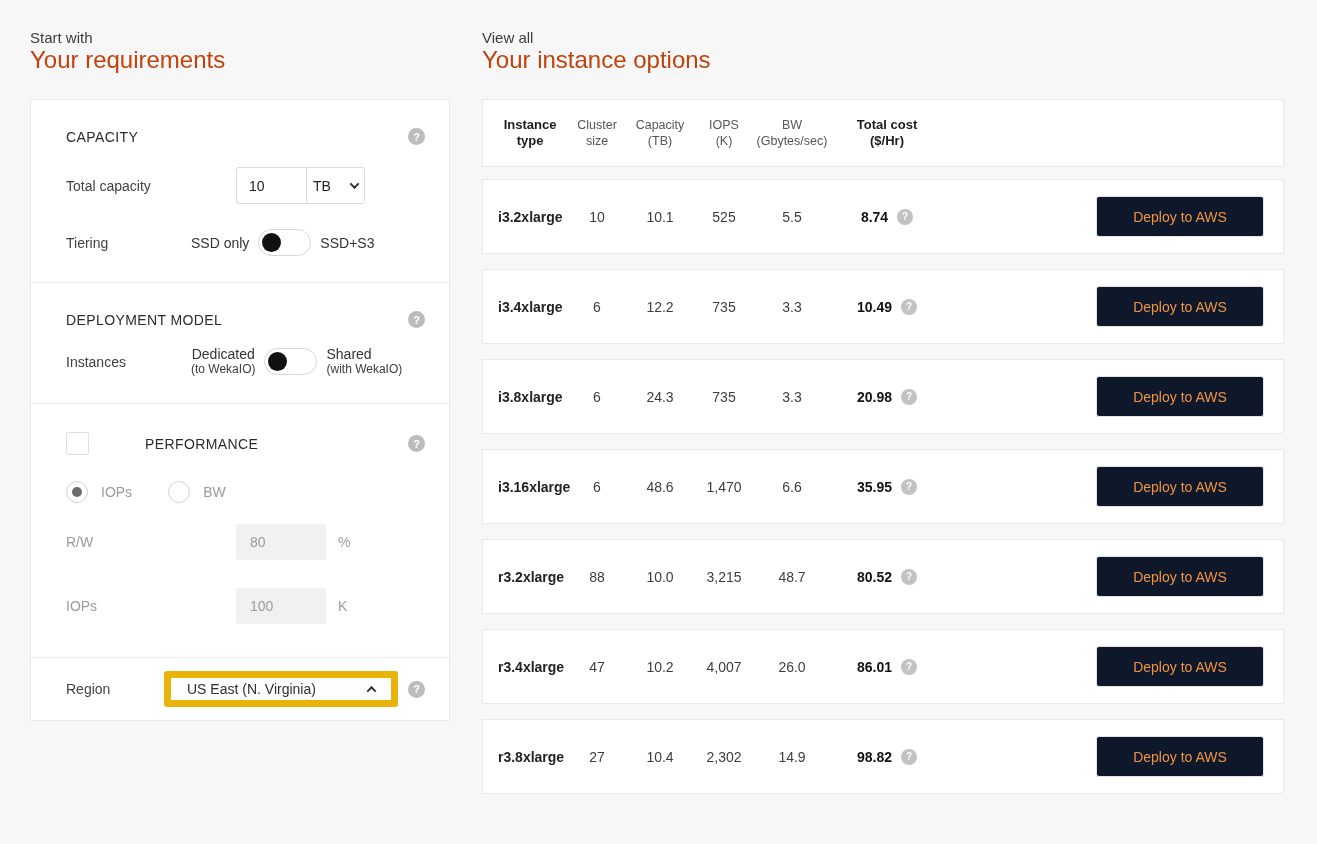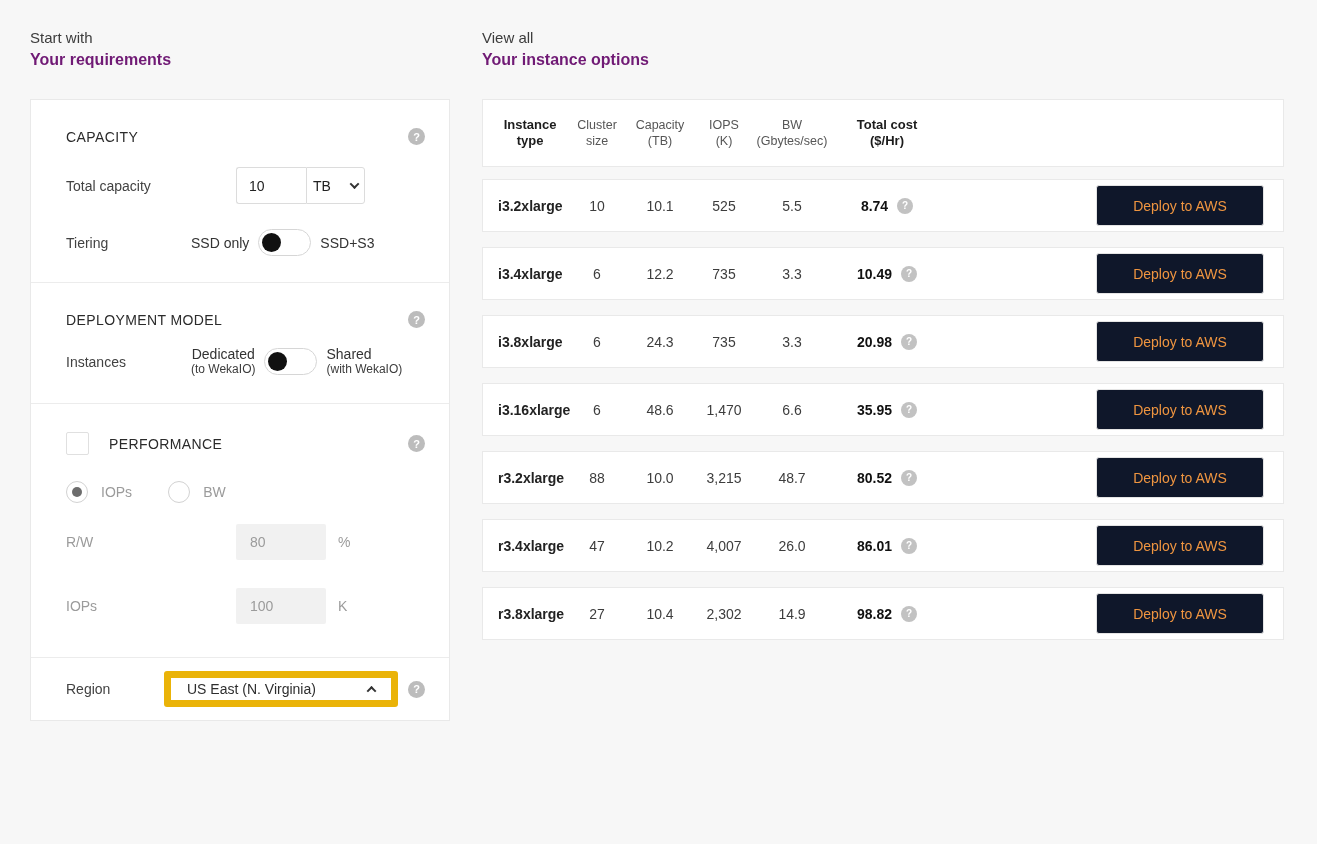--- a/index.html
+++ b/index.html
@@ -8,21 +8,21 @@
     background: #f7f7f7;
     font-family: "Liberation Sans", sans-serif;
     color: #3d3d3d;
     overflow: hidden;
   }
   .page { display: flex; align-items: flex-start; padding: 28px 33px 0 30px; }
 
   
   .page-header { margin-bottom: 27px; }
   .eyebrow { font-size: 15px; color: #3c3c3c; line-height: 20px; }
-  .big-title { font-size: 16px; font-weight: 700; color: #701a75; line-height: 24px; }
+  .big-title { font-size: 24px; font-weight: 400; color: #c2410c; line-height: 24px; }
   .card { background: #fff; border: 1px solid #e9e9e9; }
   .help {
     display: inline-flex; align-items: center; justify-content: center;
     width: 17px; height: 17px; border-radius: 50%;
     background: #bcbcbc; color: #fff; font-size: 11px; font-weight: 700;
     flex: 0 0 auto; cursor: default; user-select: none;
   }
   .chev {
     display: inline-block; width: 7px; height: 7px;
     border-right: 2px solid #333; border-bottom: 2px solid #333;
@@ -63,21 +63,21 @@
   }
   .toggle .knob {
     position: absolute; left: 3px; top: 3px; width: 19px; height: 19px;
     border-radius: 50%; background: #111;
   }
 
   .checkbox {
     width: 23px; height: 23px; border: 1px solid #e0e0e0; border-radius: 2px;
     background: #fff; margin-right: 20px; cursor: pointer; flex: 0 0 auto;
   }
-  .sec-head .head-left { display: flex; align-items: center; }
+  .sec-head .head-left { display: flex; align-items: center; gap: 36px; }
 
   .radio-row { display: flex; align-items: center; gap: 36px; margin: 26px 0 10px 0; }
   .radio { display: flex; align-items: center; gap: 13px; cursor: pointer; }
   .radio .ring {
     width: 22px; height: 22px; border-radius: 50%; border: 1px solid #d2d2d2;
     display: flex; align-items: center; justify-content: center; background: #fff;
   }
   .radio .ring .dot { width: 10px; height: 10px; border-radius: 50%; background: #6d6d6d; }
   .radio .rlabel { font-size: 14px; color: #9b9b9b; }
 
@@ -103,21 +103,21 @@
   
   .col-right { flex: 1 1 auto; margin-left: 32px; }
   .tgrid {
     display: grid;
     grid-template-columns: 78px 56px 70px 58px 78px 112px 1fr 188px;
     align-items: center; padding-left: 8px;
   }
   .thead-card { height: 68px; margin-bottom: 12px; }
   .hcell { text-align: center; font-size: 12.5px; color: #565656; line-height: 16px; }
   .hcell.bold { font-weight: 700; color: #1c1c1c; font-size: 13px; }
-  .row-card { height: 53px; margin-bottom: 15px; }
+  .row-card { height: 75px; margin-bottom: 15px; }
   .cell { text-align: center; font-size: 14px; color: #3d3d3d; }
   .cell.type { text-align: left; padding-left: 7px; font-weight: 700; color: #222; }
   .cost-cell { display: flex; align-items: center; justify-content: center; gap: 9px; }
   .cost-cell .cost { font-weight: 700; color: #111; font-size: 14px; }
   .cost-cell .help { width: 16px; height: 16px; font-size: 10px; background: #c2c2c2; }
   .btn-cell { display: flex; justify-content: flex-end; padding-right: 19px; }
   .deploy {
     width: 168px; height: 41px; background: #0f172a; border: 1px solid #e4e4e4;
     border-radius: 3px; color: #ef9540; font-size: 14px;
     font-family: "Liberation Sans", sans-serif; cursor: pointer;

